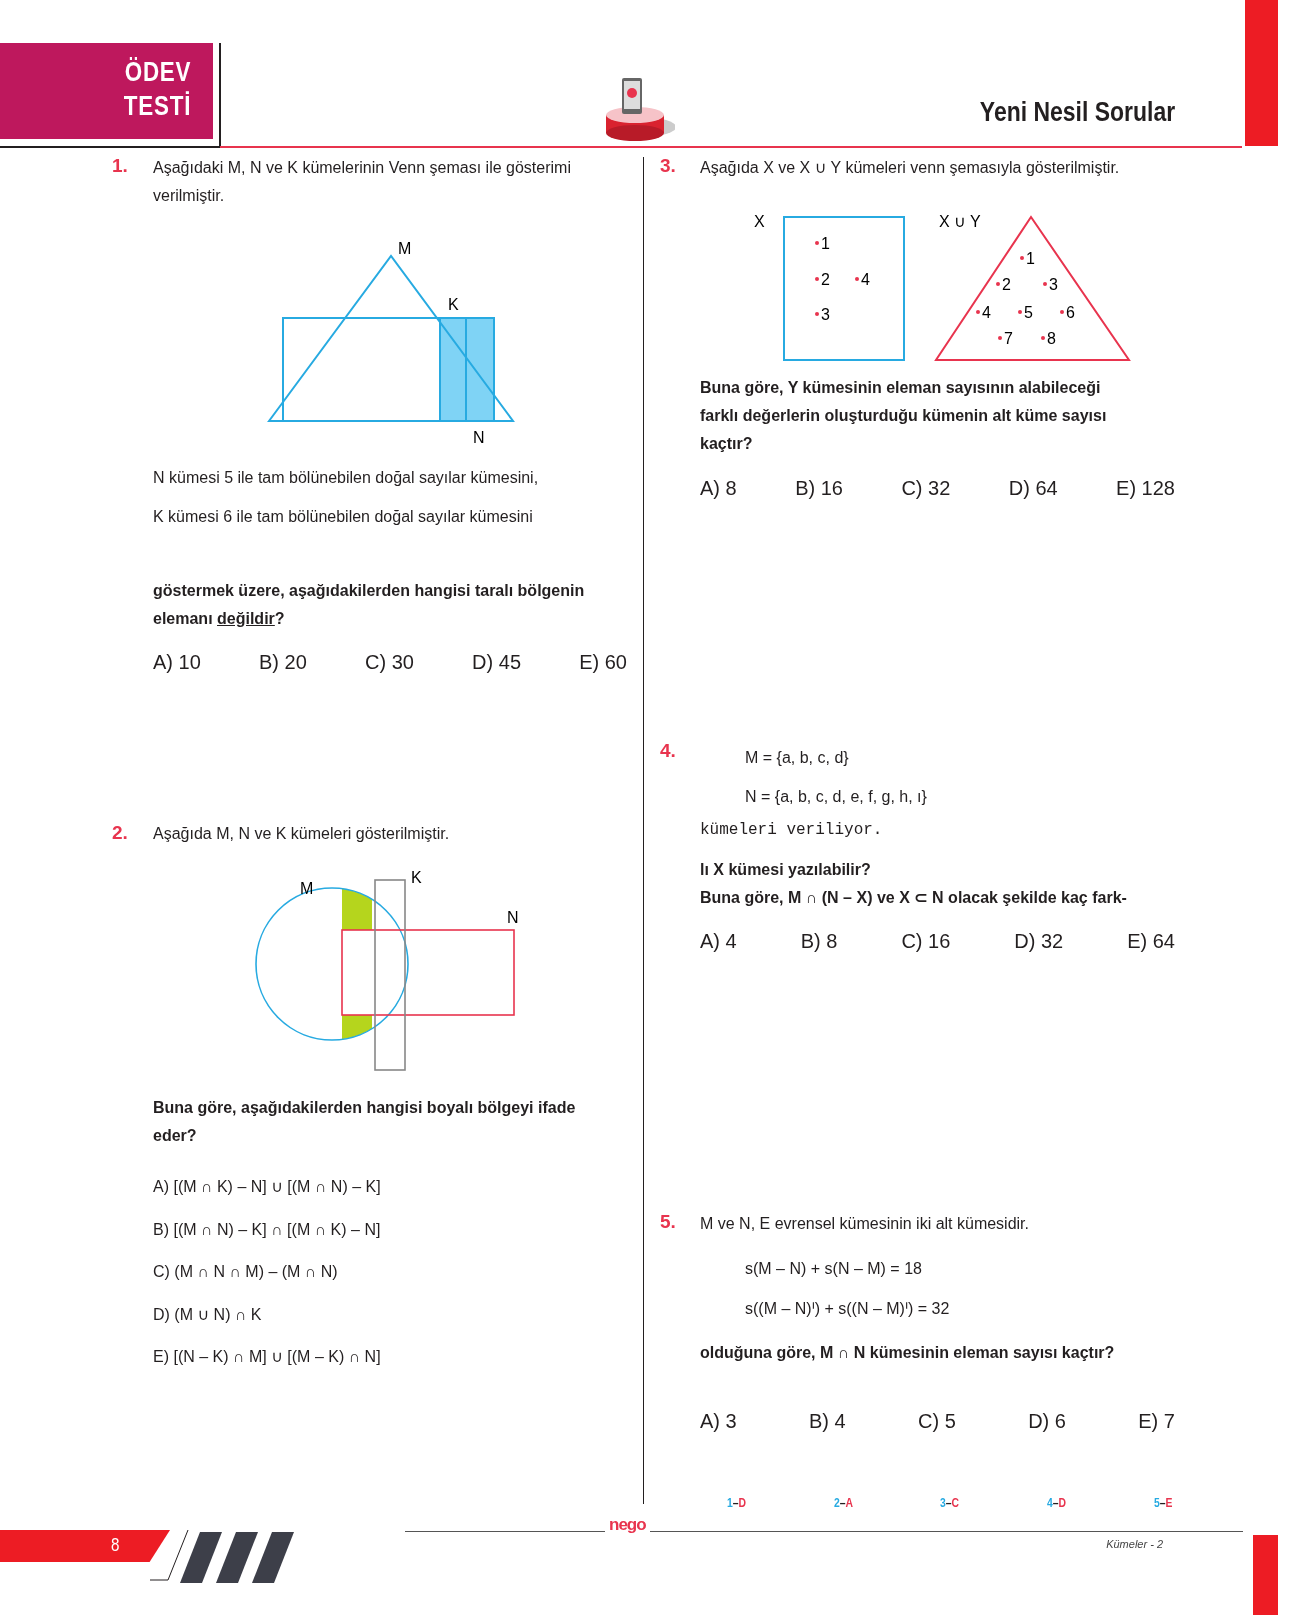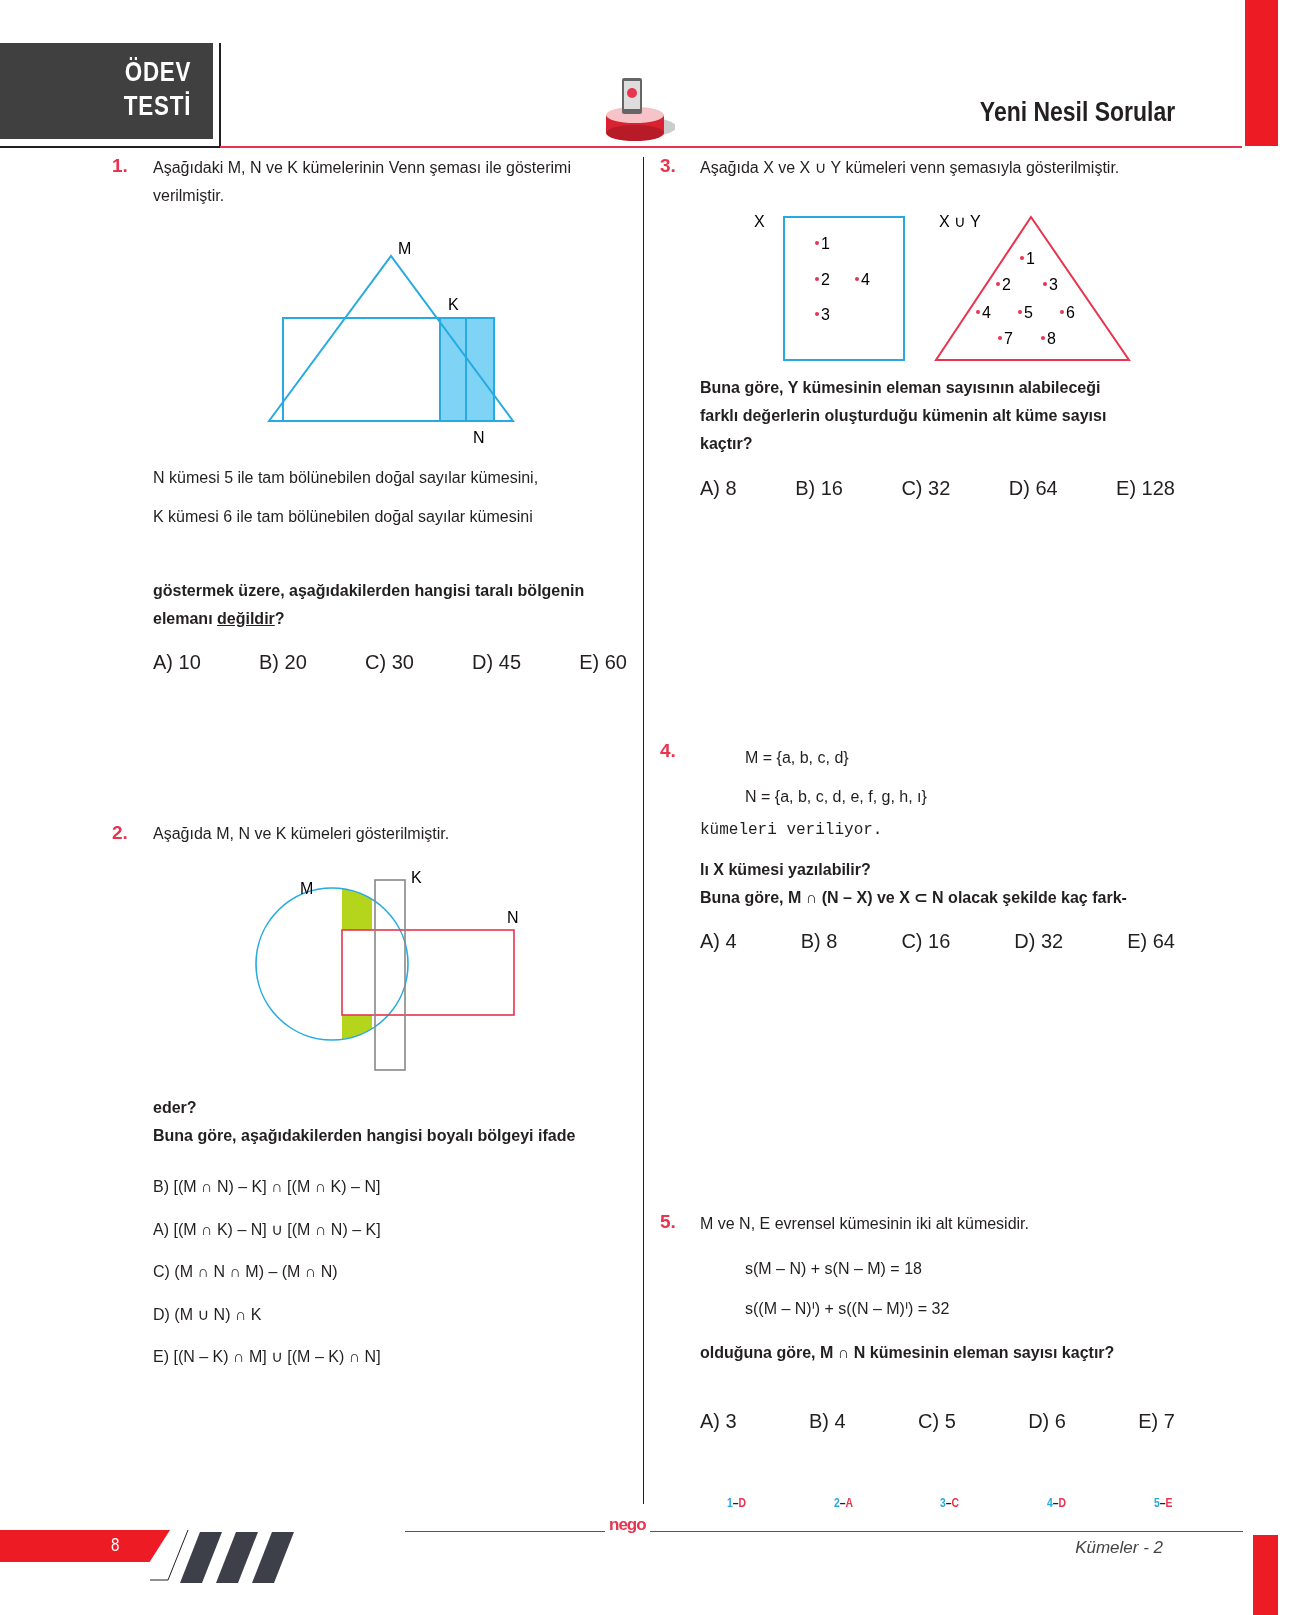--- a/index.html
+++ b/index.html
@@ -1,38 +1,38 @@
 <!DOCTYPE html>
 <html><head>
 <meta charset="utf-8">
 <style>
   html, body { margin:0; padding:0; }
   body { width:1303px; height:1615px; position:relative; background:#fff; overflow:hidden;
          font-family:"Liberation Sans", sans-serif; color:#231f20; }
   .abs { position:absolute; }
-  .hdr-box { left:0; top:43px; width:213px; height:96px; background:#404040; }
+  .hdr-box { left:0; top:43px; width:213px; height:96px; background:#be185d; }
   .hdr-title { right:22px; top:12px; color:#fff; font-weight:bold; font-size:28px; line-height:34px; text-align:right;
                transform:scaleX(0.8); transform-origin:right top; letter-spacing:1px; }
   .hdr-vline { left:219px; top:43px; width:2px; height:105px; background:#231f20; }
   .hdr-line-black { left:0; top:146px; width:220px; height:2px; background:#231f20; }
   .hdr-line-red { left:220px; top:146px; width:1022px; height:2px; background:#e8344e; }
   .right-bar { left:1245px; top:0; width:33px; height:146px; background:#ed1c24; }
   .right-bar2 { left:1253px; top:1535px; width:25px; height:80px; background:#ed1c24; }
   .subtitle { right:128px; top:96px; font-size:28px; font-weight:bold; transform:scaleX(0.82); transform-origin:right top; }
   .col-div { left:643px; top:157px; width:1px; height:1347px; background:#231f20; }
   .qnum { font-weight:bold; font-size:19px; color:#e8344e; }
   .t { font-size:16px; line-height:28px; white-space:nowrap; }
   .b { font-weight:bold; }
   .opts { display:flex; justify-content:space-between; font-size:20px; }
   .key { font-weight:bold; font-size:13px; transform:scaleX(0.8); transform-origin:left top; }
   .key .n { color:#27aae1; } .key .l { color:#e8344e; }
   .footer-line { left:405px; top:1531px; width:838px; height:1px; background:#555; }
   .page-box { left:0; top:1530px; width:170px; height:32px; background:#ed1c24; clip-path:polygon(0 0,100% 0,88% 100%,0 100%); }
   .page-num { left:110px; top:1534px; color:#fff; font-size:19px; transform:scaleX(0.8); }
-  .footer-right { right:140px; top:1538px; font-style:italic; font-size:17px; color:#444; }
+  .footer-right { right:140px; top:1538px; font-style:italic; font-size:11px; color:#444; }
   svg text { font-family:"Liberation Sans", sans-serif; }
 </style>
 </head>
 <body>
 
 <div class="abs hdr-box">
   <div class="abs hdr-title">
     <div>ÖDEV</div>
     <div>TESTİ</div>
   </div>
@@ -104,26 +104,26 @@
     <rect x="87" y="75" width="30" height="85" fill="#fff"></rect>
   </g>
   <circle cx="77" cy="109" r="76" fill="none" stroke="#27aae1" stroke-width="1.6"></circle>
   <rect x="87" y="75" width="172" height="85" fill="none" stroke="#e8344e" stroke-width="1.6"></rect>
   <rect x="120" y="25" width="30" height="190" fill="none" stroke="#888" stroke-width="1.6"></rect>
   <text x="45" y="39" font-size="16">M</text>
   <text x="156" y="28" font-size="16">K</text>
   <text x="252" y="68" font-size="16">N</text>
 </svg>
 <div class="abs t b" style="left:153px;top:1094px;">
+  <div>Buna göre, aşağıdakilerden hangisi boyalı bölgeyi ifade</div>
   <div>eder?</div>
-  <div>Buna göre, aşağıdakilerden hangisi boyalı bölgeyi ifade</div>
 </div>
 <div class="abs t" style="left:153px;top:1166px;line-height:42.5px;">
+  <div>A) [(M ∩ K) – N] ∪ [(M ∩ N) – K]</div>
   <div>B) [(M ∩ N) – K] ∩ [(M ∩ K) – N]</div>
-  <div>A) [(M ∩ K) – N] ∪ [(M ∩ N) – K]</div>
   <div>C) (M ∩ N ∩ M) – (M ∩ N)</div>
   <div>D) (M ∪ N) ∩ K</div>
   <div>E) [(N – K) ∩ M] ∪ [(M – K) ∩ N]</div>
 </div>
 
 <div class="abs" style="left:660px;top:155px;"><span class="qnum">3.</span></div>
 <div class="abs t" style="left:700px;top:154px;">Aşağıda X ve X ∪ Y kümeleri venn şemasıyla gösterilmiştir.</div>
 <svg class="abs" style="left:740px;top:205px" width="420" height="160">
   <text x="14" y="22" font-size="16">X</text>
   <rect x="44" y="12" width="120" height="143" fill="none" stroke="#27aae1" stroke-width="2"></rect>

